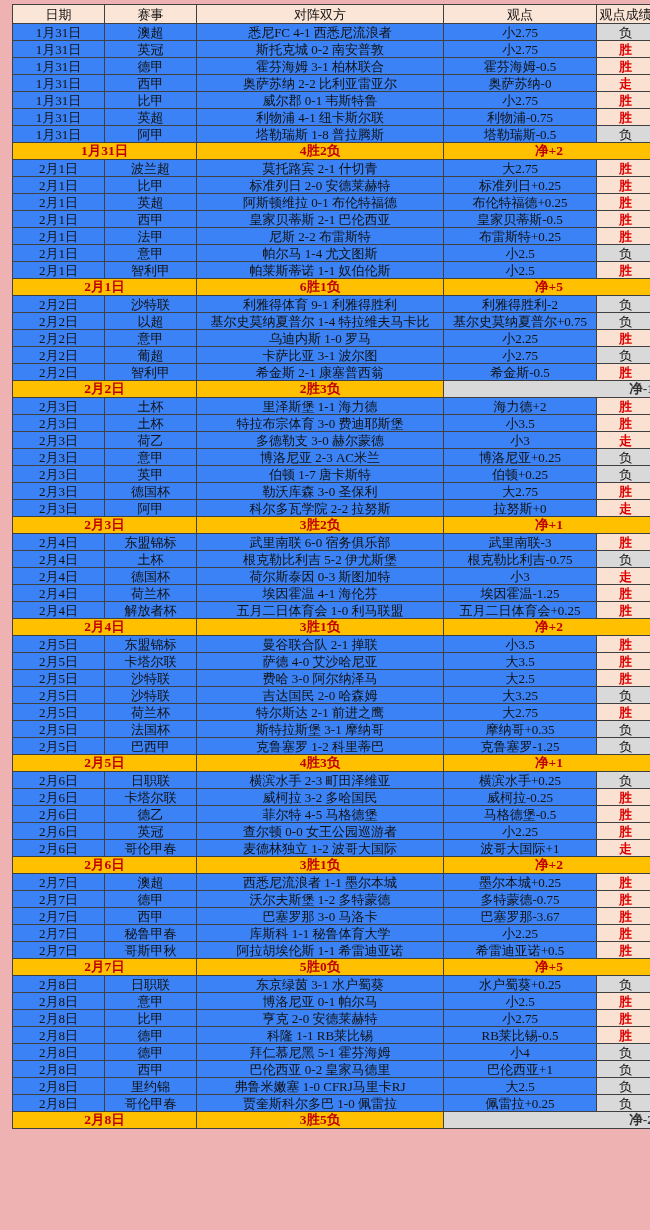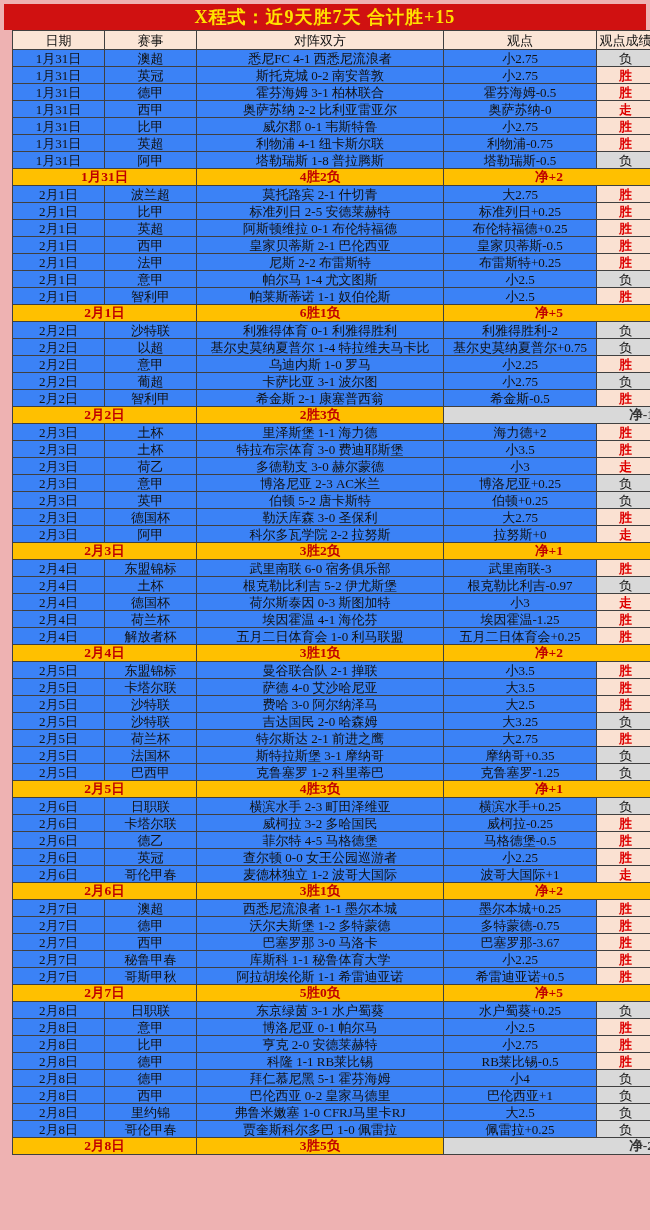--- a/index.html
+++ b/index.html
@@ -31,21 +31,20 @@
   thead th{background:var(--header-bg);height:19px;font-weight:normal;}
   td.res-win{background:var(--win-bg);color:var(--win-text);font-weight:bold;}
   td.res-loss{background:var(--loss-bg);color:#111;}
   tr.summary td{background:var(--summary-bg);color:var(--summary-text);font-weight:bold;font-size:13.5px;}
   tr.summary td.net-neg{background:var(--loss-bg);color:#333;font-weight:bold;text-align:right;}
 </style>
 </head>
 <body>
 
 <div class="frame">
-  <div class="title">X程式：近9天胜7天  合计胜+15</div>
   <table>
     <colgroup>
       <col style="width:92px">
         <col style="width:92px">
         <col style="width:247px">
         <col style="width:153px">
         <col style="width:58px">
     </colgroup>
     <thead>
       <tr>
@@ -114,21 +113,21 @@
         <tr>
           <td>2月1日</td>
           <td>波兰超</td>
           <td>莫托路宾 2-1 什切青</td>
           <td>大2.75</td>
           <td class="res-win">胜</td>
         </tr>
         <tr>
           <td>2月1日</td>
           <td>比甲</td>
-          <td>标准列日 2-5 安德莱赫特</td>
+          <td>标准列日 2-0 安德莱赫特</td>
           <td>标准列日+0.25</td>
           <td class="res-win">胜</td>
         </tr>
         <tr>
           <td>2月1日</td>
           <td>英超</td>
           <td>阿斯顿维拉 0-1 布伦特福德</td>
           <td>布伦特福德+0.25</td>
           <td class="res-win">胜</td>
         </tr>
@@ -161,21 +160,21 @@
           <td class="res-win">胜</td>
         </tr>
         <tr class="summary">
           <td colspan="2">2月1日</td>
           <td>6胜1负</td>
           <td colspan="2">净+5</td>
         </tr>
         <tr>
           <td>2月2日</td>
           <td>沙特联</td>
-          <td>利雅得体育 0-1 利雅得胜利</td>
+          <td>利雅得体育 9-1 利雅得胜利</td>
           <td>利雅得胜利-2</td>
           <td class="res-loss">负</td>
         </tr>
         <tr>
           <td>2月2日</td>
           <td>以超</td>
           <td>基尔史莫纳夏普尔 1-4 特拉维夫马卡比</td>
           <td>基尔史莫纳夏普尔+0.75</td>
           <td class="res-loss">负</td>
         </tr>
@@ -229,21 +228,21 @@
         <tr>
           <td>2月3日</td>
           <td>意甲</td>
           <td>博洛尼亚 2-3 AC米兰</td>
           <td>博洛尼亚+0.25</td>
           <td class="res-loss">负</td>
         </tr>
         <tr>
           <td>2月3日</td>
           <td>英甲</td>
-          <td>伯顿 5-2 唐卡斯特</td>
+          <td>伯顿 1-7 唐卡斯特</td>
           <td>伯顿+0.25</td>
           <td class="res-loss">负</td>
         </tr>
         <tr>
           <td>2月3日</td>
           <td>德国杯</td>
           <td>勒沃库森 3-0 圣保利</td>
           <td>大2.75</td>
           <td class="res-win">胜</td>
         </tr>
@@ -263,21 +262,21 @@
           <td>2月4日</td>
           <td>东盟锦标</td>
           <td>武里南联 6-0 宿务俱乐部</td>
           <td>武里南联-3</td>
           <td class="res-win">胜</td>
         </tr>
         <tr>
           <td>2月4日</td>
           <td>土杯</td>
           <td>根克勒比利吉 5-2 伊尤斯堡</td>
-          <td>根克勒比利吉-0.97</td>
+          <td>根克勒比利吉-0.75</td>
           <td class="res-loss">负</td>
         </tr>
         <tr>
           <td>2月4日</td>
           <td>德国杯</td>
           <td>荷尔斯泰因 0-3 斯图加特</td>
           <td>小3</td>
           <td class="res-win">走</td>
         </tr>
         <tr>

